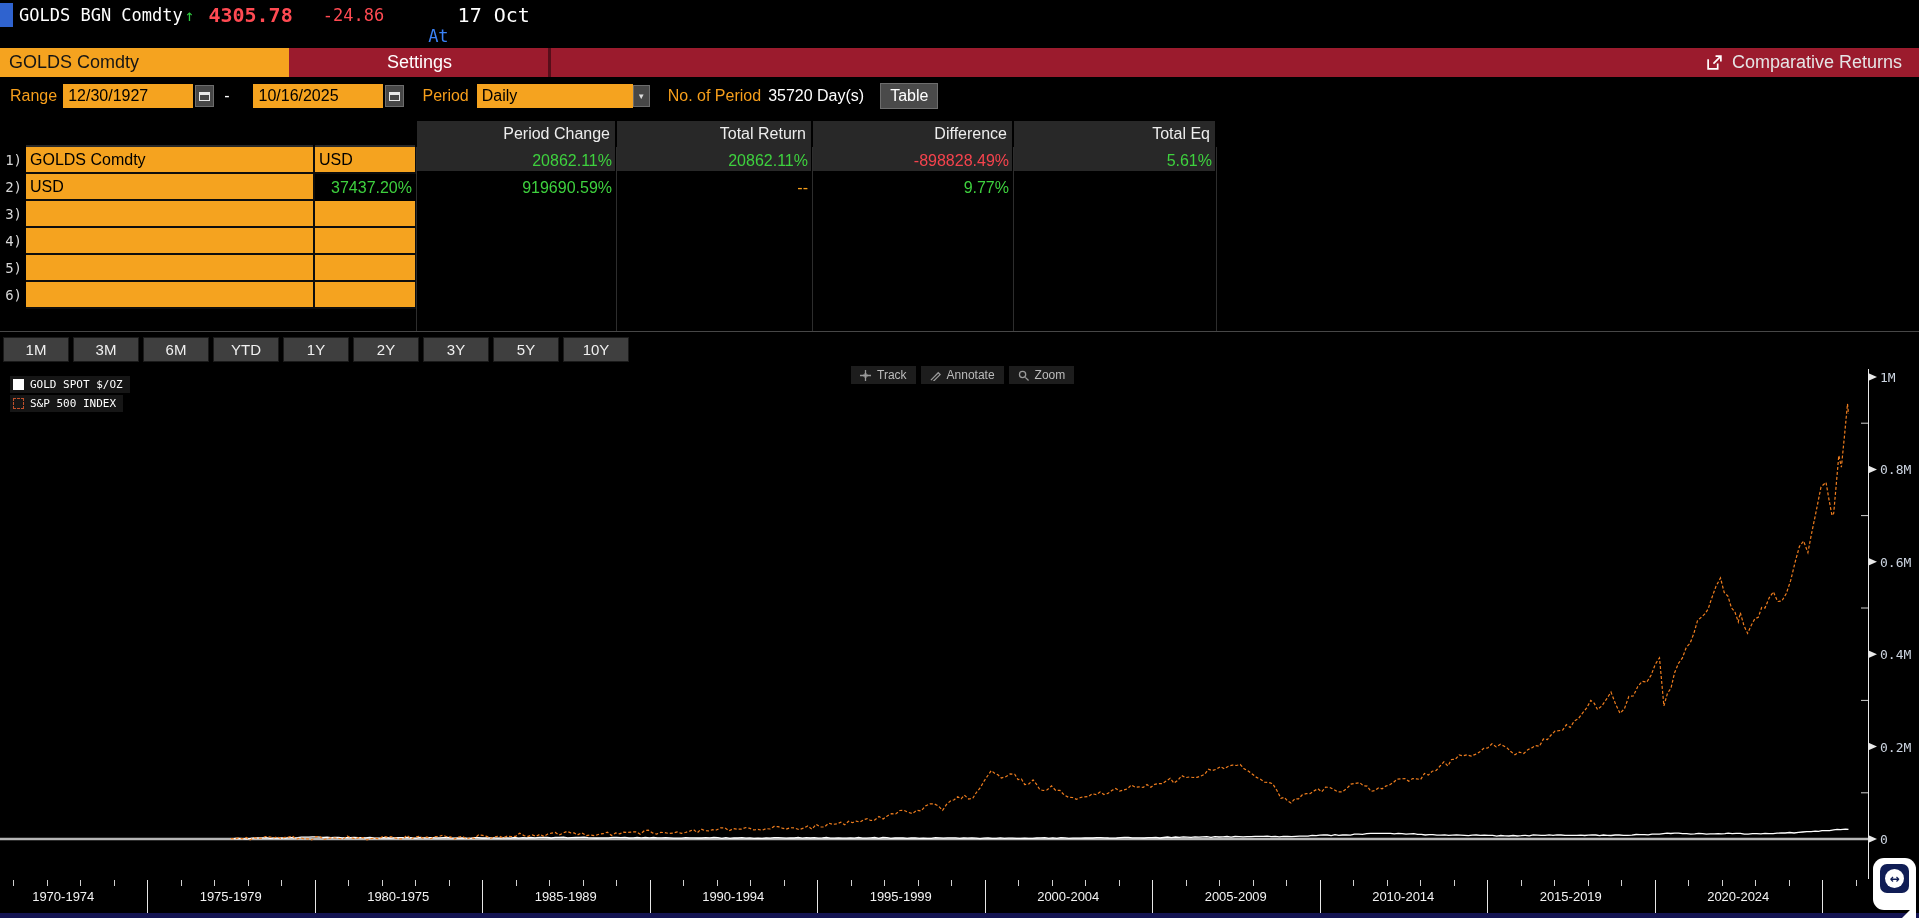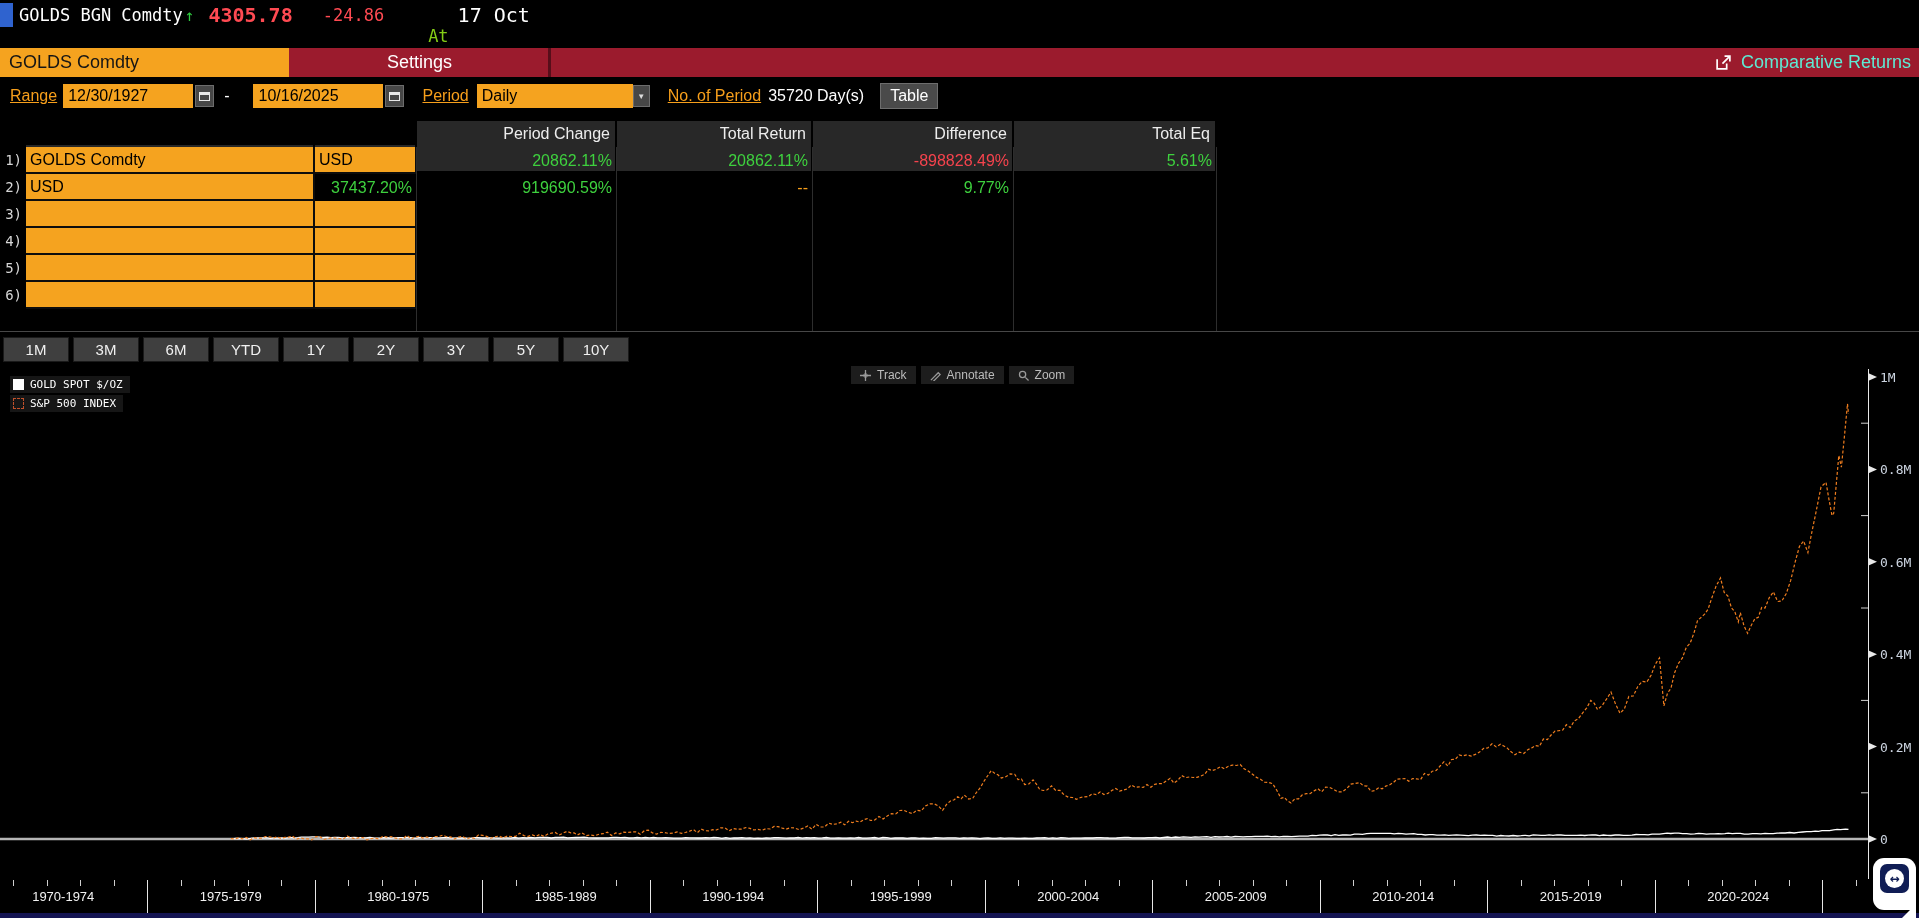--- a/index.html
+++ b/index.html
@@ -7,32 +7,32 @@
   .screen{position:relative;width:1919px;height:918px;background:#000;}
 
   
   .topbar{position:absolute;left:0;top:0;width:100%;height:30px;display:flex;align-items:center;
           font-family:"DejaVu Sans Mono",monospace;color:#fff;}
   .blue-sq{width:13px;height:24px;background:#2f63cf;margin-right:6px;}
   .tb-sec{font-size:17px;}
   .tb-arrow{color:#2ecc40;font-size:16px;margin-left:2px;}
   .tb-price{color:#ff4a52;font-size:20px;font-weight:bold;margin-left:14px;}
   .tb-chg{color:#ff4a52;font-size:17px;margin-left:30px;}
-  .tb-at{color:#84cc16;font-size:17px;margin-left:44px;margin-top:41px;}
+  .tb-at{color:#3b82f6;font-size:17px;margin-left:44px;margin-top:41px;}
   .tb-time{color:#fff;font-size:20px;margin-left:9px;}
 
   
   .tabbar{position:absolute;left:0;top:48px;width:100%;height:29px;background:#9b1b2d;display:flex;}
   .tab-active{width:289px;background:#f5a31f;color:#151515;font-size:18px;display:flex;align-items:center;padding-left:9px;box-sizing:border-box;}
   .tab-settings{width:260px;margin-left:2px;color:#fff;font-size:18px;display:flex;align-items:center;justify-content:center;border-right:3px solid #570e1a;box-sizing:border-box;}
-  .tab-right{flex:1;display:flex;align-items:center;justify-content:flex-end;color:#5eead4;font-size:18px;padding-right:8px;gap:9px;}
+  .tab-right{flex:1;display:flex;align-items:center;justify-content:flex-end;color:#e5e5e5;font-size:18px;padding-right:17px;gap:9px;}
 
   
   .controls{position:absolute;left:0;top:82px;width:100%;height:28px;display:flex;align-items:center;padding-left:10px;box-sizing:border-box;}
-  .c-label{color:#f79f1b;font-size:16px;white-space:nowrap;text-decoration:underline;}
+  .c-label{color:#f79f1b;font-size:16px;white-space:nowrap;}
   .inp{background:#f5a31f;color:#000;height:24px;font-size:16px;display:flex;align-items:center;padding:0 5px;box-sizing:border-box;}
   .inp-date{width:130px;margin-left:6px;}
   .cal-btn{width:19px;height:22px;background:#474747;border:1px solid #6d6d6d;display:flex;align-items:center;justify-content:center;box-sizing:border-box;margin-left:2px;}
   .cal-glyph{width:11px;height:9px;border:1px solid #e8e8e8;border-top:3px solid #e8e8e8;box-sizing:border-box;}
   .dash{color:#fff;font-size:16px;margin:0 8px 0 10px;}
   .inp-period{width:156px;margin-left:8px;}
   .dd-btn{width:17px;height:22px;background:#474747;border:1px solid #6d6d6d;color:#ddd;font-size:8px;display:flex;align-items:center;justify-content:center;box-sizing:border-box;}
   .c-value{color:#fff;font-size:16px;margin-left:7px;}
   .btn-gray{background:#4a4a4a;border:1px solid #6d6d6d;color:#fff;font-size:16px;height:24px;display:flex;align-items:center;padding:0 9px;margin-left:16px;}
   .ml18{margin-left:18px;}

